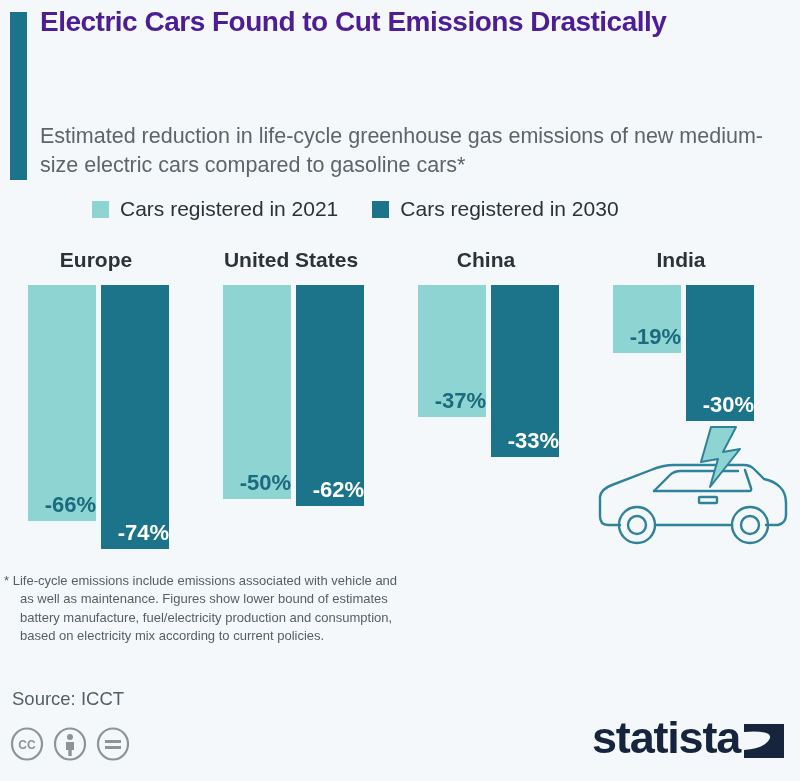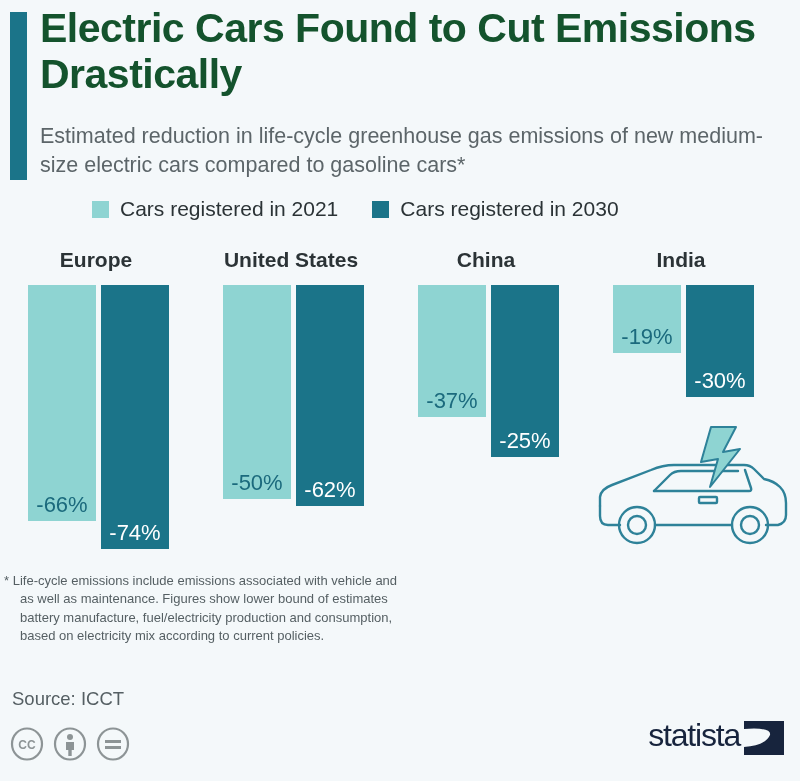--- a/index.html
+++ b/index.html
@@ -27,25 +27,25 @@
     top: 12px;
     width: 17px;
     height: 168px;
     background: #1b7489;
   }
   .title {
     position: absolute;
     left: 40px;
     top: 6px;
     width: 740px;
-    font-size: 41px;
+    font-size: 28px;
     font-weight: bold;
     line-height: 1.12;
     letter-spacing: -0.5px;
-    color: #14532d;
+    color: #4c1d95;
   }
   .subtitle {
     position: absolute;
     left: 40px;
     top: 122px;
     width: 755px;
     font-size: 21.5px;
     line-height: 1.33;
     color: #5c6569;
   }
@@ -105,23 +105,24 @@
     left: 8px;
     width: 144px;
     height: 260px;
   }
   .bar {
     position: absolute;
     top: 0;
     width: 68px;
     display: flex;
     align-items: flex-end;
-    justify-content: center;
+    justify-content: flex-end;
     box-sizing: border-box;
     padding-bottom: 5px;
+    font-weight: bold;
   }
   .bar.b1 { left: 0; }
   .bar.b2 { left: 73px; }
   .bar-value {
     font-size: 22px;
     line-height: 1;
     white-space: nowrap;
   }
 
   
@@ -166,22 +167,22 @@
   }
   .statista-logo {
     position: absolute;
     right: 16px;
     top: 715px;
     display: flex;
     align-items: center;
     gap: 4px;
   }
   .statista-word {
-    font-size: 32px;
-    font-weight: normal;
+    font-size: 45px;
+    font-weight: bold;
     letter-spacing: -1.2px;
     color: #17243d;
     line-height: 1;
   }
 </style>
 </head>
 <body>
 
 <div id="infographic">
 
@@ -226,32 +227,32 @@
       </div>
     </div>
 
     <div class="group" style="left:410px">
       <div class="group-label">China</div>
       <div class="bars">
         <div class="bar b1" style="background:#8ed4d2;height:132px">
           <span class="bar-value" style="color:#1b6a7d">-37%</span>
         </div>
         <div class="bar b2" style="background:#1b7489;height:172px">
-          <span class="bar-value" style="color:#ffffff">-25%</span>
+          <span class="bar-value" style="color:#ffffff">-33%</span>
         </div>
       </div>
     </div>
 
     <div class="group" style="left:605px">
       <div class="group-label">India</div>
       <div class="bars">
         <div class="bar b1" style="background:#8ed4d2;height:68px">
           <span class="bar-value" style="color:#1b6a7d">-19%</span>
         </div>
-        <div class="bar b2" style="background:#1b7489;height:112px">
+        <div class="bar b2" style="background:#1b7489;height:136px">
           <span class="bar-value" style="color:#ffffff">-30%</span>
         </div>
       </div>
     </div>
 
   </div>
 
   <div class="car-illustration">
     <svg width="205" height="145" viewBox="0 0 205 145" fill="none" xmlns="http://www.w3.org/2000/svg">
       <g stroke="#2e8299" stroke-width="2.4" fill="none" stroke-linejoin="round" stroke-linecap="round">

